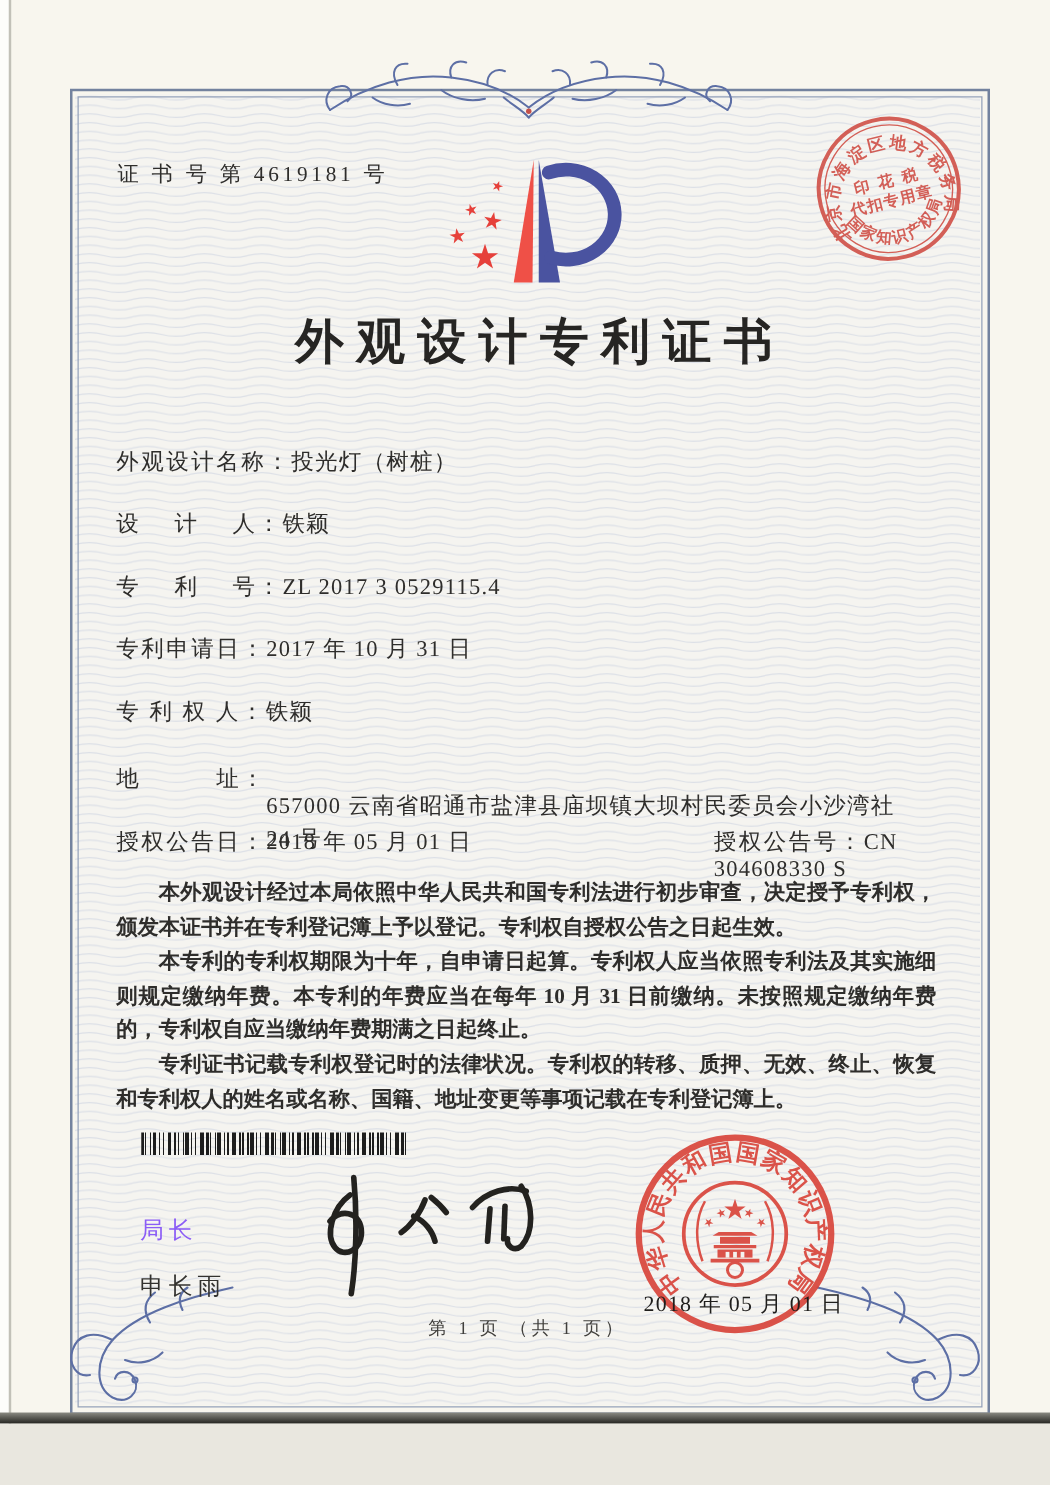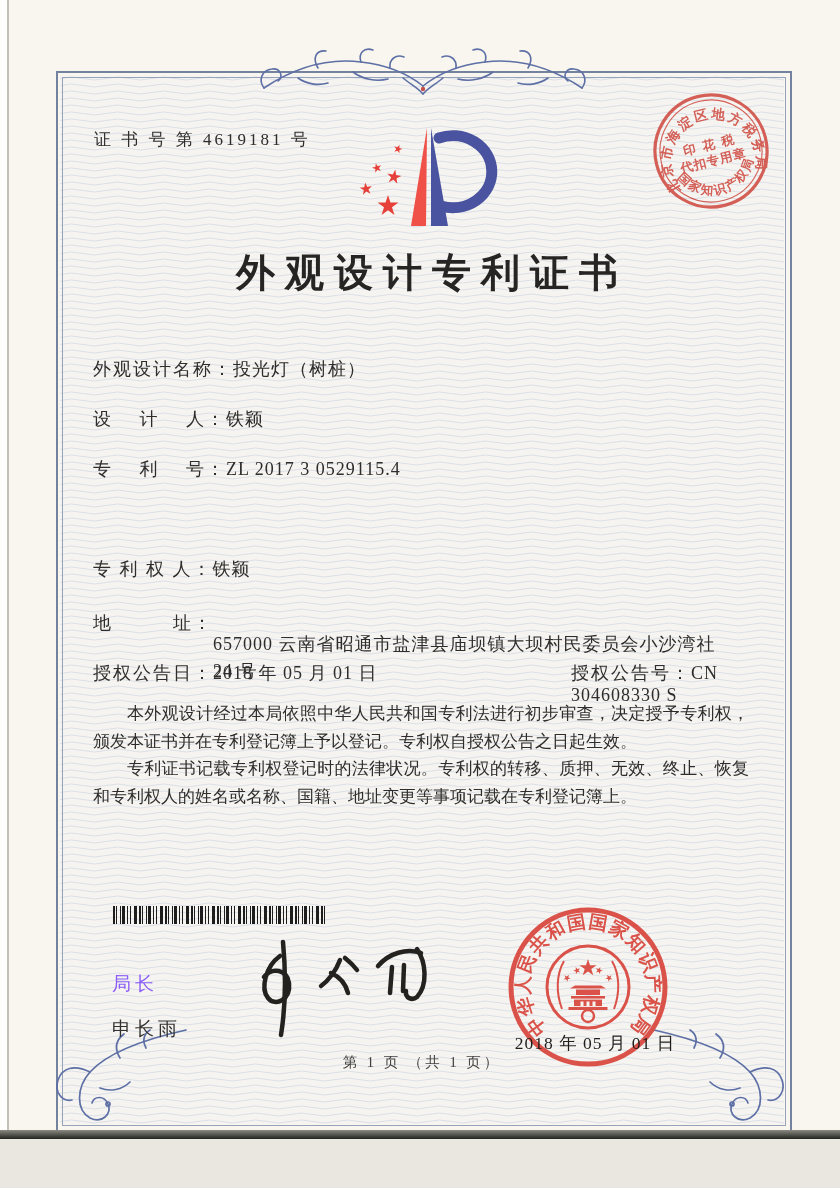--- a/index.html
+++ b/index.html
@@ -15,21 +15,21 @@
   .frame-inner{position:absolute;left:4px;top:4px;right:4px;bottom:4px;border:1px solid #95a2ba;}
   .waves{position:absolute;left:60px;top:75px;z-index:0;}
   .content{position:absolute;left:0;top:0;width:840px;height:1188px;z-index:3;}
   .cert-no{position:absolute;left:94px;top:128px;font-size:17px;letter-spacing:3px;}
   .title{position:absolute;left:12px;top:246px;width:840px;text-align:center;font-size:39px;font-weight:700;letter-spacing:10px;color:#262523;}
   .logo{position:absolute;left:340px;top:116px;}
   .field{position:absolute;left:93px;font-size:18px;letter-spacing:1px;}
   .field .lab{letter-spacing:2px;}
   .addr-val{display:inline-block;width:505px;vertical-align:top;line-height:27px;margin-top:20px;}
   .grant-right{position:absolute;left:478px;top:0;}
-  .paras{position:absolute;left:93px;top:700px;width:656px;font-size:17px;line-height:27.6px;text-align:justify;}
+  .paras{position:absolute;left:93px;top:700px;width:656px;font-size:17px;line-height:27.6px;text-align:justify;font-weight:bold;}
   .paras p{margin:0;text-indent:2em;}
   .barcode{position:absolute;left:113px;top:906px;width:213px;height:18px;
     background:repeating-linear-gradient(90deg,#1d1d1d 0 2px,transparent 2px 3px,#1d1d1d 3px 4px,transparent 4px 7px,#1d1d1d 7px 8px,transparent 8px 9px,#1d1d1d 9px 12px,transparent 12px 14px,#1d1d1d 14px 15px,transparent 15px 17px,#1d1d1d 17px 18px,transparent 18px 21px,#1d1d1d 21px 24px,transparent 24px 26px);}
   .signer-title{position:absolute;left:112px;top:971px;font-size:19px;letter-spacing:4px;color:#8b5cf6;}
   .signer-name{position:absolute;left:112px;top:1016px;font-size:19px;letter-spacing:4px;color:#33322f;}
   .signature{position:absolute;left:228px;top:936px;}
   .stamp-top{position:absolute;left:648px;top:88px;transform:rotate(-14deg);z-index:4;}
   .seal-bottom{position:absolute;left:503px;top:902px;z-index:4;}
   .seal-date{position:absolute;left:512px;top:1031px;width:166px;text-align:center;font-size:17.5px;color:#1f1e1c;letter-spacing:1px;z-index:5;}
   .footer{position:absolute;left:56px;top:1053px;width:732px;text-align:center;font-size:14.5px;letter-spacing:3px;color:#403f3c;}
@@ -124,33 +124,37 @@
 
     <div class="field" style="top:407px;">
       <span class="lab">设　 计　 人：</span><span>铁颖</span>
     </div>
     <div class="field" style="top:357px;">
       <span class="lab">外观设计名称：</span><span>投光灯（树桩）</span>
     </div>
     <div class="field" style="top:457px;">
       <span class="lab">专　 利　 号：</span><span>ZL 2017 3 0529115.4</span>
     </div>
+    <div class="field" style="top:507px;">
+      <span class="lab">专利申请日：</span><span>2017 年 10 月 31 日</span>
+    </div>
     <div class="field" style="top:557px;">
       <span class="lab">专 利 权 人：</span><span>铁颖</span>
     </div>
     <div class="field" style="top:611px;">
       <span class="lab">地　　　址：</span><span class="addr-val">657000 云南省昭通市盐津县庙坝镇大坝村民委员会小沙湾社 24 号</span>
     </div>
     <div class="field" style="top:661px;width:700px;">
       <span class="lab">授权公告日：</span><span>2018 年 05 月 01 日</span>
       <span class="grant-right"><span class="lab">授权公告号：</span><span>CN 304608330 S</span></span>
     </div>
 
     <div class="paras">
       <p>本外观设计经过本局依照中华人民共和国专利法进行初步审查，决定授予专利权，颁发本证书并在专利登记簿上予以登记。专利权自授权公告之日起生效。</p>
+      <p>本专利的专利权期限为十年，自申请日起算。专利权人应当依照专利法及其实施细则规定缴纳年费。本专利的年费应当在每年 10 月 31 日前缴纳。未按照规定缴纳年费的，专利权自应当缴纳年费期满之日起终止。</p>
       <p>专利证书记载专利权登记时的法律状况。专利权的转移、质押、无效、终止、恢复和专利权人的姓名或名称、国籍、地址变更等事项记载在专利登记簿上。</p>
     </div>
 
     <div class="barcode"></div>
 
     <div class="signer-title">局长</div>
     <div class="signer-name">申长雨</div>
 
     <svg class="signature" width="215" height="104" viewBox="0 0 215 104">
       <g fill="none" stroke="#23221f" stroke-width="4.5" stroke-linecap="round">

